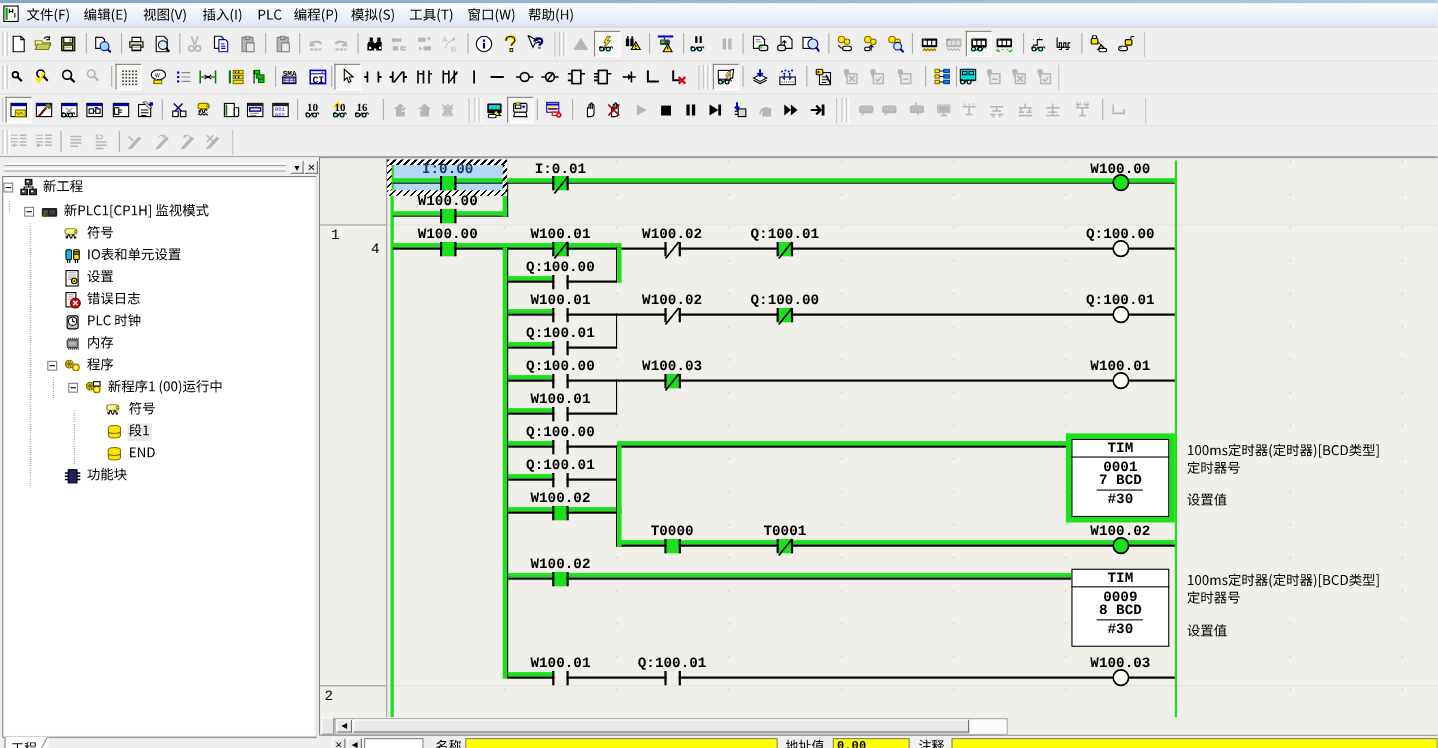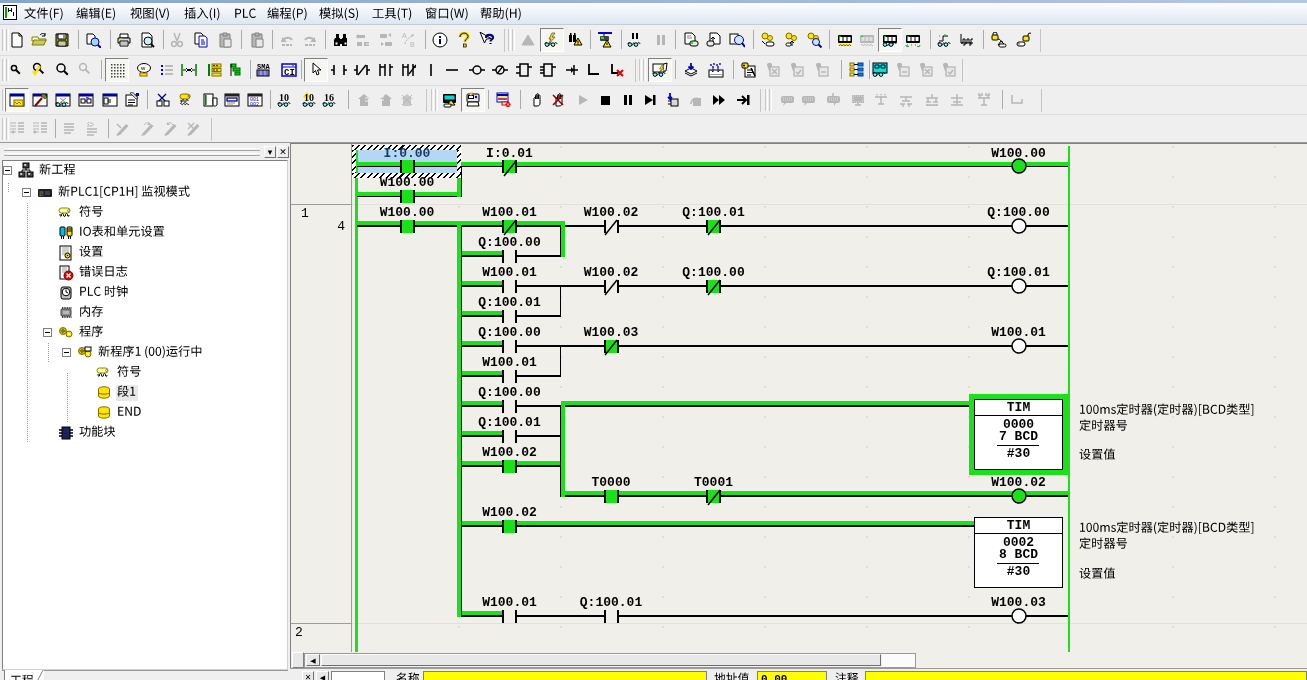--- a/index.html
+++ b/index.html
@@ -1545,28 +1545,28 @@
 <svg width="18" height="18" viewBox="0 0 18 18" style="position:absolute;left:718.5px;top:342.75px">
       <circle cx="9" cy="9" r="7" fill="#1be11b" stroke="#000" stroke-width="1.5"></circle>
     </svg>
 <svg width="18" height="18" viewBox="0 0 18 18" style="position:absolute;left:718.5px;top:462.75px">
       <circle cx="9" cy="9" r="7" fill="#fff" stroke="#000" stroke-width="1.5"></circle>
     </svg>
 <div class="a" style="left:678px;top:250px;width:99px;height:81px;background:#1be11b"></div>
 <div class="a" style="left:683px;top:255px;width:89px;height:71px;background:#fff;border:1.5px solid #000"></div>
 <div class="a" style="left:683px;top:270.5px;width:89px;height:1px;background:#000"></div>
 <div class="mono" style="position:absolute;left:683px;top:257px;width:89px;text-align:center">TIM</div>
-<div class="mono" style="position:absolute;left:683px;top:274px;width:89px;text-align:center">0000</div>
+<div class="mono" style="position:absolute;left:683px;top:274px;width:89px;text-align:center">0001</div>
 <div class="mono" style="position:absolute;left:683px;top:286px;width:89px;text-align:center">7 BCD</div>
 <div class="a" style="left:706px;top:301px;width:42px;height:1px;background:#000"></div>
 <div class="mono" style="position:absolute;left:683px;top:303px;width:89px;text-align:center">#30</div>
 <div class="a" style="left:683px;top:373px;width:89px;height:71px;background:#fff;border:1.5px solid #000"></div>
 <div class="a" style="left:683px;top:388.5px;width:89px;height:1px;background:#000"></div>
 <div class="mono" style="position:absolute;left:683px;top:375px;width:89px;text-align:center">TIM</div>
-<div class="mono" style="position:absolute;left:683px;top:392px;width:89px;text-align:center">0002</div>
+<div class="mono" style="position:absolute;left:683px;top:392px;width:89px;text-align:center">0009</div>
 <div class="mono" style="position:absolute;left:683px;top:404px;width:89px;text-align:center">8 BCD</div>
 <div class="a" style="left:706px;top:419px;width:42px;height:1px;background:#000"></div>
 <div class="mono" style="position:absolute;left:683px;top:421px;width:89px;text-align:center">#30</div>
 <div class="mono" style="position:absolute;left:56px;top:3.1999999999999886px;width:120px;text-align:center;color:#1b3a63">I:0.00</div>
 <div class="mono" style="position:absolute;left:158.5px;top:3.1999999999999886px;width:120px;text-align:center;color:#000">I:0.01</div>
 <div class="mono" style="position:absolute;left:667.5px;top:3.1999999999999886px;width:120px;text-align:center;color:#000">W100.00</div>
 <div class="mono" style="position:absolute;left:56px;top:32.0px;width:120px;text-align:center;color:#000">W100.00</div>
 <div class="mono" style="position:absolute;left:56px;top:61.5px;width:120px;text-align:center;color:#000">W100.00</div>
 <div class="mono" style="position:absolute;left:158.5px;top:61.5px;width:120px;text-align:center;color:#000">W100.01</div>
 <div class="mono" style="position:absolute;left:260px;top:61.5px;width:120px;text-align:center;color:#000">W100.02</div>

